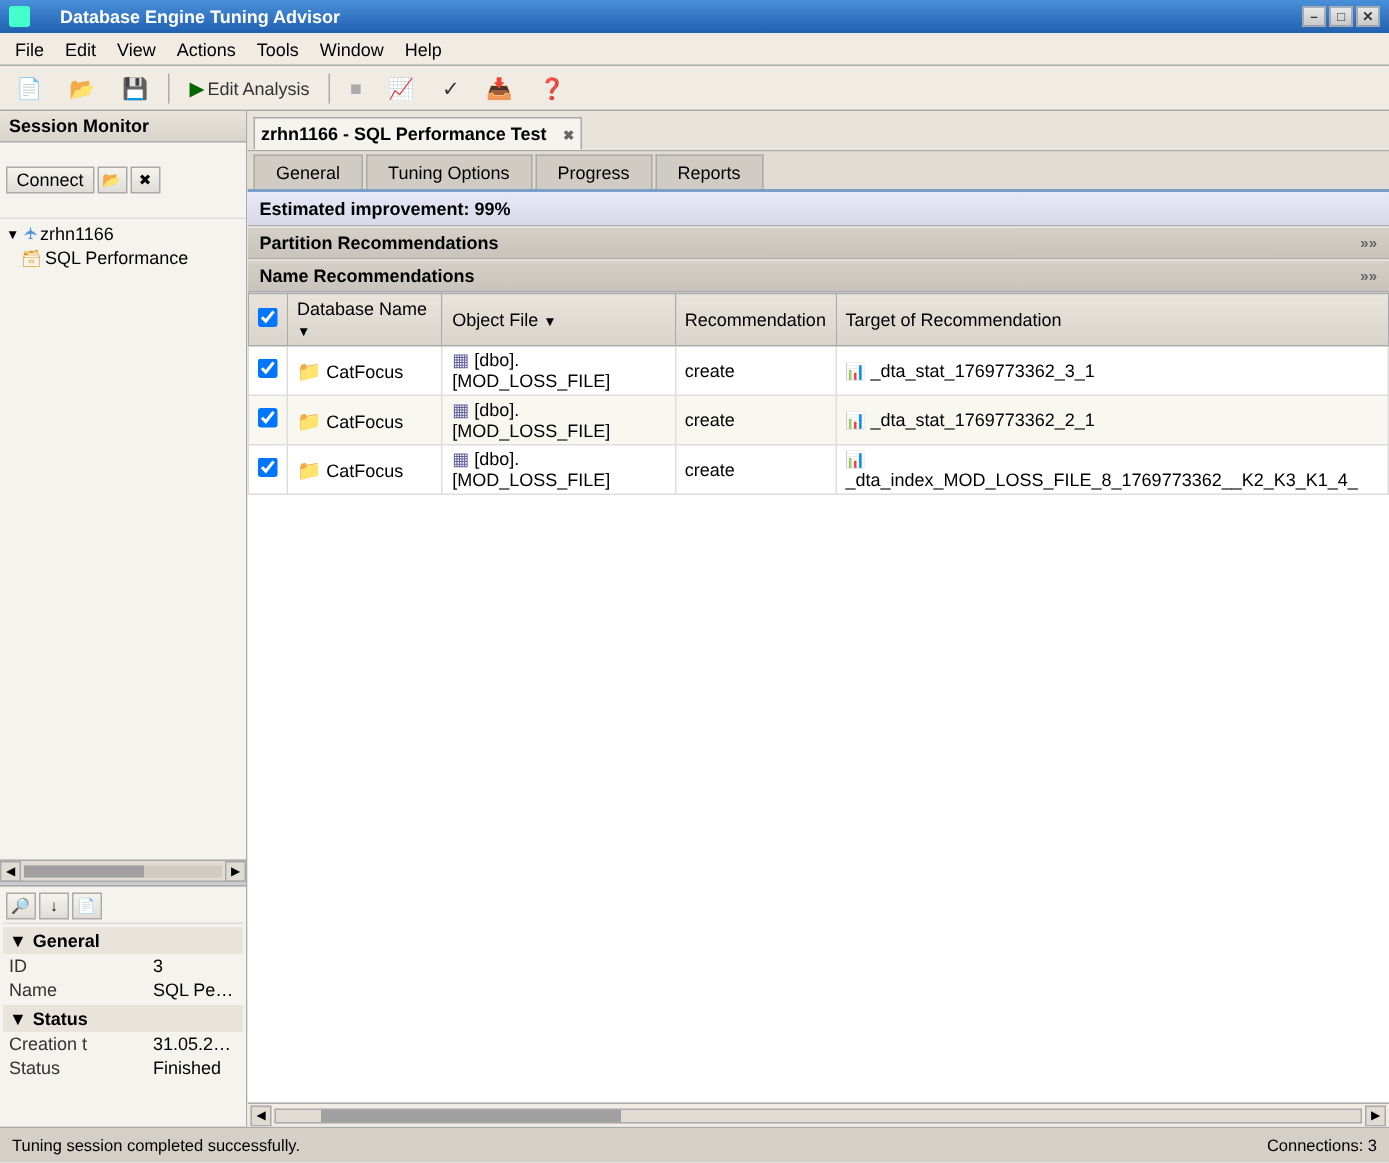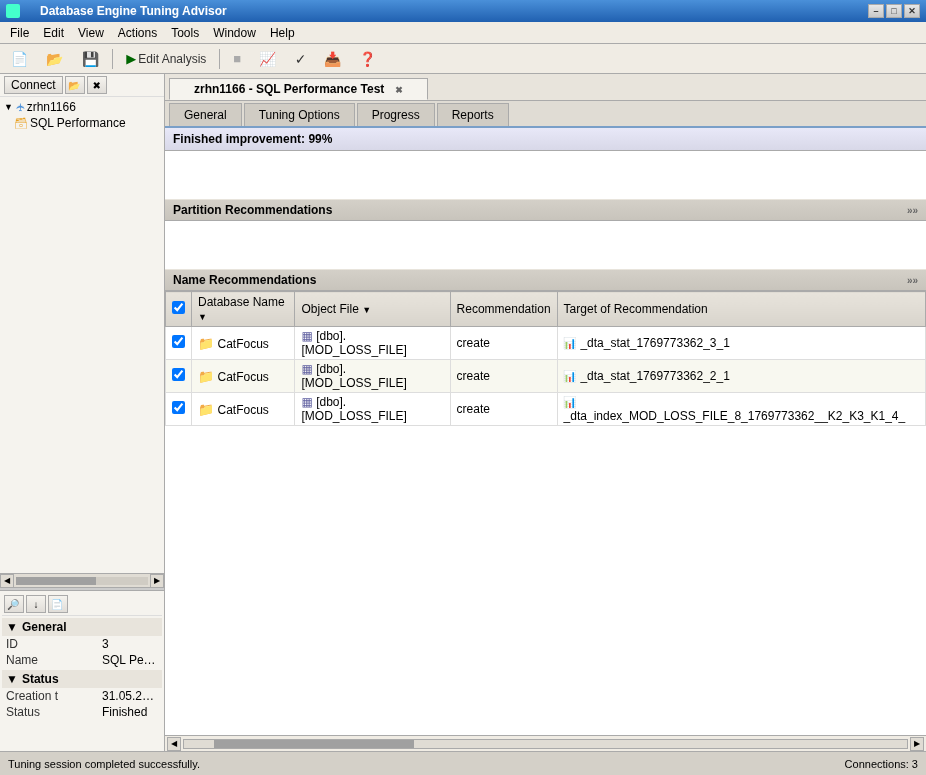--- a/index.html
+++ b/index.html
@@ -78,21 +78,21 @@
     }
     .session-monitor-header {
       background: linear-gradient(to bottom, #e8e4dc, #d8d4cc);
       border-bottom: 1px solid #aaa;
       padding: 3px 6px;
       font-weight: bold;
       font-size: 11px;
     }
     .session-toolbar {
       display: flex; align-items: center; gap: 2px;
-      padding: 2px 4px;
+      padding: 16px 4px;
       border-bottom: 1px solid #ddd;
     }
     .small-btn {
       width: 20px; height: 18px; border: 1px solid #aaa;
       background: linear-gradient(to bottom, #f5f3ee, #e0ddd8);
       cursor: pointer; display: flex; align-items: center; justify-content: center; font-size: 10px;
     }
     .tree-area {
       flex: 1;
       overflow: auto;
@@ -132,21 +132,21 @@
       border-bottom: 1px solid #aaa;
       display: flex;
       align-items: flex-end;
       padding: 0 4px;
       padding-top: 4px;
     }
     .doc-tab {
       background: linear-gradient(to bottom, #e0dcd4, #ccc8c0);
       border: 1px solid #aaa;
       border-bottom: none;
-      padding: 3px 24px;
+      padding: 3px 4px;
       cursor: pointer;
       font-size: 11px;
       margin-right: 2px;
     }
     .doc-tab.active {
       background: #f5f3ee;
       border-bottom: 1px solid #f5f3ee;
       font-weight: bold;
     }
 
@@ -189,21 +189,20 @@
     .section-header {
       background: linear-gradient(to bottom, #d4d0c8, #c8c4bc);
       border-bottom: 1px solid #aaa;
       border-top: 1px solid #e8e4dc;
       padding: 3px 8px;
       font-weight: bold;
       font-size: 12px;
       display: flex;
       justify-content: space-between;
       align-items: center;
-      margin-top: 48px;
     }
     .collapse-icon { color: #666; font-size: 10px; }
 
     
     .rec-table { width: 100%; border-collapse: collapse; font-size: 12px; }
     .rec-table th {
       background: linear-gradient(to bottom, #e8e4dc, #d8d4cc);
       border: 1px solid #aaa;
       padding: 3px 6px;
       text-align: left;
@@ -326,20 +325,23 @@
     <span style="color:#aaa; font-size:14px;">📥</span>
   </div>
   <div class="toolbar-btn">
     <span style="font-size:14px; color:#e88000;">❓</span>
   </div>
 </div>
 
 <div class="main-container">
 
   <div class="left-panel">
+    <div class="session-monitor-header">
+      <span>Session Monitor</span>
+    </div>
     <div class="session-toolbar">
       <div class="small-btn" style="width:auto; padding: 1px 6px;">
         <span>Connect</span>
       </div>
       <div class="small-btn">📂</div>
       <div class="small-btn">✖</div>
     </div>
     <div class="tree-area">
       <div class="tree-item">
         <span class="tree-expand">▼</span>
@@ -415,21 +417,21 @@
         <span>Progress</span>
       </div>
       <div class="inner-tab">
         <span>Reports</span>
       </div>
     </div>
 
     <div class="tab-content">
 
       <div class="improvement-banner">
-        <span>Finished improvement:</span>&nbsp;<span>99%</span>
+        <span>Estimated improvement:</span>&nbsp;<span>99%</span>
       </div>
 
       <div class="section-header">
         <span>Partition Recommendations</span>
         <span class="collapse-icon">»»</span>
       </div>
 
       <div class="section-header">
         <span>Name Recommendations</span>
         <span class="collapse-icon">»»</span>

